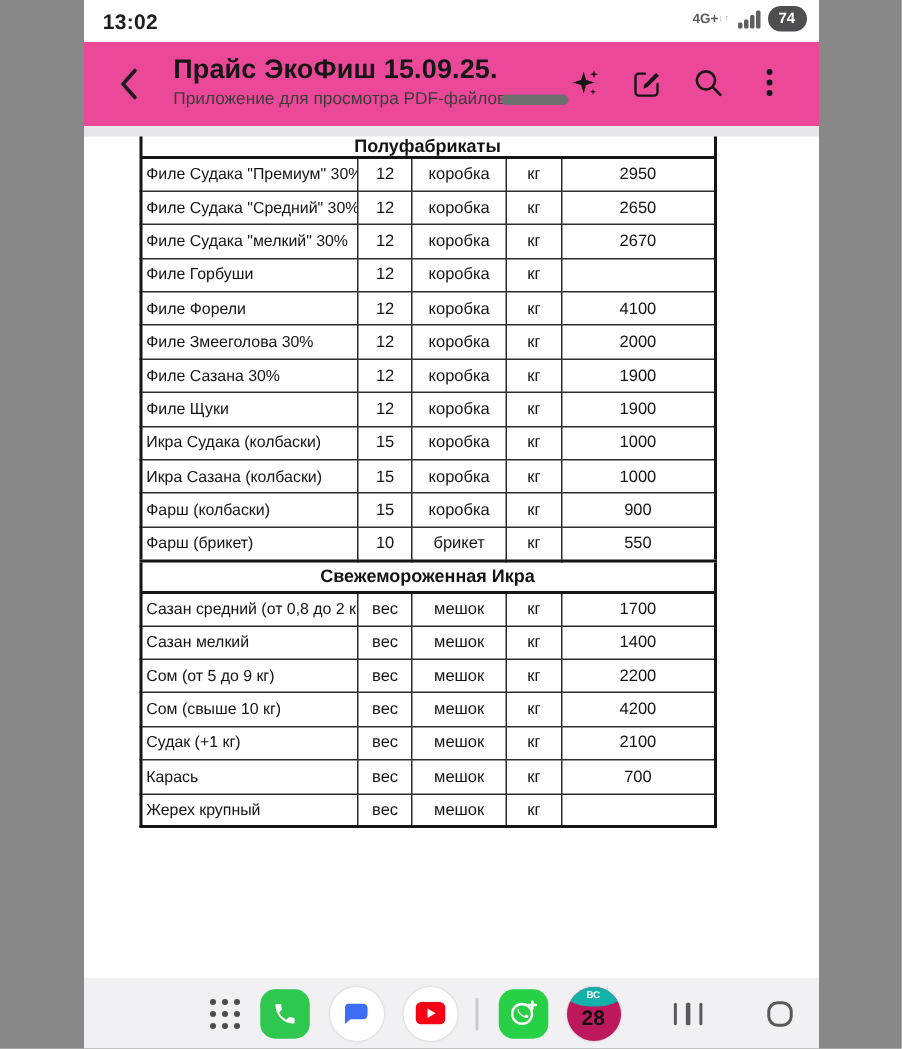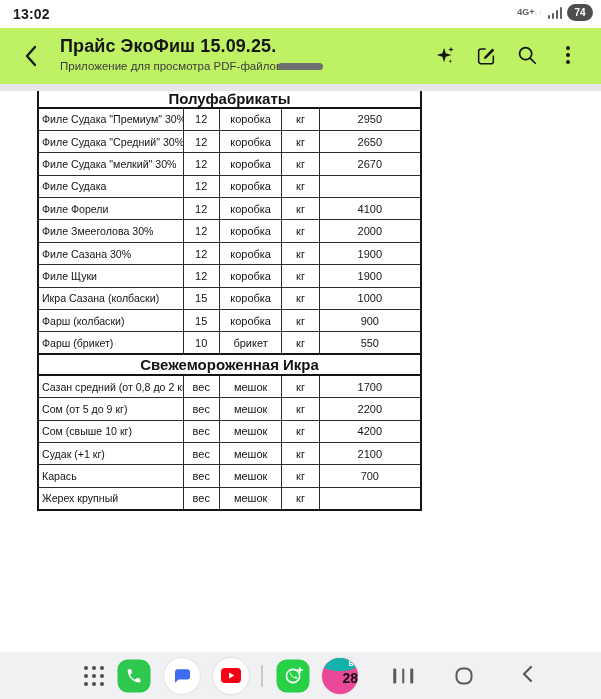--- a/index.html
+++ b/index.html
@@ -1,68 +1,68 @@
 <!DOCTYPE html>
 <html><head>
 <meta charset="utf-8">
 <style>
   * { box-sizing: border-box; margin: 0; padding: 0; }
   html,body { background:#888; }
   body { font-family: "Liberation Sans", sans-serif; }
   .screen {
-    position: relative; width: 601px; height: 699px;
+    position: relative; width: 490px; height: 699px;
     background: #ffffff; overflow: hidden; margin: 0 auto;
   }
   
   .status-bar { position:absolute; top:0; left:0; width:100%; height:28px; background:#fff; }
   .sb-time { position:absolute; left:13px; top:6px; font-size:14px; font-weight:700; color:#1d1d1d; letter-spacing:.2px; }
   .sb-right { position:absolute; right:8px; top:4px; display:flex; align-items:center; gap:5px; }
   .sb-net { display:flex; flex-direction:row; align-items:center; line-height:1; }
   .sb-net .nt { font-size:9px; font-weight:700; color:#5d5d5d; }
   .sb-net .ar { font-size:6px; color:#a5a5a5; margin-top:1px; letter-spacing:1px;}
   .sig { display:flex; align-items:flex-end; gap:1.5px; height:12px; }
   .sig i { display:block; width:2.5px; background:#5f5f5f; border-radius:1px; }
   .sig i:nth-child(1){height:4px}.sig i:nth-child(2){height:6px}.sig i:nth-child(3){height:9px}.sig i:nth-child(4){height:12px}
   .battery { min-width:26px; height:17px; background:#4e4e50; border-radius:9px; color:#fff;
     font-size:10px; font-weight:700; display:flex; align-items:center; justify-content:center; padding:0 4px;}
   
-  .app-bar { position:absolute; top:28px; left:0; width:100%; height:56px; background:#bef264; }
+  .app-bar { position:absolute; top:28px; left:0; width:100%; height:56px; background:#ec4899; }
   .ab-back { position:absolute; left:18px; top:14px; width:24px; height:28px; display:flex; align-items:center; justify-content:center; cursor:pointer;}
   .ab-titles { position:absolute; left:60px; top:8px; }
   .ab-title { font-size:18px; font-weight:700; color:#161616; letter-spacing:.1px; }
   .ab-sub { font-size:11.5px; color:#3c3c3c; margin-top:3px; }
   .ab-actions { position:absolute; right:22px; top:16px; display:flex; align-items:center; gap:19px; }
   .ab-actions .ic { width:22px; height:22px; display:flex; align-items:center; justify-content:center; cursor:pointer; }
   .scroll-thumb { position:absolute; left:278px; top:35px; width:45px; height:7px; border-radius:4px; background:#6f6f6f; }
   
   .pdf-area { position:absolute; top:84px; left:0; width:100%; height:568px; background:#fff; }
   .pdf-strip { position:absolute; top:0; left:0; width:100%; height:7px; background:#e7e7e9; }
   table.price { position:absolute; left:37px; top:4px; width:385px;
     border-collapse:collapse; table-layout:fixed;
     font-family:"Liberation Sans", sans-serif; font-size:11px; color:#141414;
     border:2.5px solid #151515; }
   table.price col.c0{width:144px} table.price col.c1{width:36px} table.price col.c2{width:62px}
   table.price col.c3{width:37px} table.price col.c4{width:101px}
   table.price th, table.price td { border:1px solid #2c2c2c; overflow:hidden; white-space:nowrap; }
   table.price th { border-top:2.5px solid #151515; border-bottom:2.5px solid #151515;
-    font-size:15px; font-weight:700; text-align:center; height:21px; }
+    font-size:12px; font-weight:700; text-align:center; height:21px; }
   table.price tr.first-head th { border-top:none; height:14px; }
   table.price td { height:22.4px; text-align:center; }
   table.price td.c0 { text-align:left; padding-left:3px; font-size:10.6px; }
   
   .taskbar { position:absolute; bottom:0; left:0; width:100%; height:47px; background:#f1f1f3; }
   .tb-item { position:absolute; top:50%; transform:translate(-50%,-50%); cursor:pointer; }
   .apps-grid { display:grid; grid-template-columns:repeat(3,4px); grid-template-rows:repeat(3,4px); gap:4px; }
   .apps-grid i { width:4px; height:4px; border-radius:50%; background:#4b4b4b; }
   .squircle { width:33px; height:33px; border-radius:10px; display:flex; align-items:center; justify-content:center; }
   .circle-app { width:36px; height:36px; border-radius:50%; background:#fff; box-shadow:0 0 2px rgba(0,0,0,.18);
     display:flex; align-items:center; justify-content:center; }
   .tb-divider { width:2px; height:22px; background:#c9c9c9; border-radius:1px; }
-  .calendar-app { position:relative; width:36px; height:36px; border-radius:50%; background:#ec4899;
-    box-shadow:0 0 2px rgba(0,0,0,.18); overflow:hidden; text-align:right; }
+  .calendar-app { position:relative; width:36px; height:36px; border-radius:50%; background:#be185d;
+    box-shadow:0 0 2px rgba(0,0,0,.18); overflow:hidden; text-align:center; }
   .cal-top { position:absolute; top:0; left:0; width:100%; height:13px; background:#12b2ab;
     border-radius:0 0 45% 45% / 0 0 55% 55%; color:#fff; font-size:6.5px; font-weight:700; line-height:12px; }
   .cal-day { position:absolute; top:12px; left:0; width:100%; font-size:14px; font-weight:700; color:#111; }
   .recents { display:flex; gap:6px; }
   .recents i { width:2.5px; height:15px; background:#595959; border-radius:1px; }
   .home-btn { width:17px; height:17px; border:2.5px solid #595959; border-radius:7px; }
 </style>
 </head>
 <body>
 
@@ -154,21 +154,21 @@
             <td class="c4">2650</td>
           </tr>
           <tr>
             <td class="c0">Филе Судака "мелкий" 30%</td>
             <td class="c1">12</td>
             <td class="c2">коробка</td>
             <td class="c3">кг</td>
             <td class="c4">2670</td>
           </tr>
           <tr>
-            <td class="c0">Филе Судака</td>
+            <td class="c0">Филе Горбуши</td>
             <td class="c1">12</td>
             <td class="c2">коробка</td>
             <td class="c3">кг</td>
             <td class="c4"></td>
           </tr>
           <tr>
             <td class="c0">Филе Форели</td>
             <td class="c1">12</td>
             <td class="c2">коробка</td>
             <td class="c3">кг</td>
@@ -187,20 +187,27 @@
             <td class="c2">коробка</td>
             <td class="c3">кг</td>
             <td class="c4">1900</td>
           </tr>
           <tr>
             <td class="c0">Филе Щуки</td>
             <td class="c1">12</td>
             <td class="c2">коробка</td>
             <td class="c3">кг</td>
             <td class="c4">1900</td>
+          </tr>
+          <tr>
+            <td class="c0">Икра Судака (колбаски)</td>
+            <td class="c1">15</td>
+            <td class="c2">коробка</td>
+            <td class="c3">кг</td>
+            <td class="c4">1000</td>
           </tr>
           <tr>
             <td class="c0">Икра Сазана (колбаски)</td>
             <td class="c1">15</td>
             <td class="c2">коробка</td>
             <td class="c3">кг</td>
             <td class="c4">1000</td>
           </tr>
           <tr>
             <td class="c0">Фарш (колбаски)</td>
@@ -218,20 +225,27 @@
           </tr>
           <tr>
             <th colspan="5">Свежемороженная Икра</th>
           </tr>
           <tr>
             <td class="c0">Сазан средний (от 0,8 до 2 кг)</td>
             <td class="c1">вес</td>
             <td class="c2">мешок</td>
             <td class="c3">кг</td>
             <td class="c4">1700</td>
+          </tr>
+          <tr>
+            <td class="c0">Сазан мелкий</td>
+            <td class="c1">вес</td>
+            <td class="c2">мешок</td>
+            <td class="c3">кг</td>
+            <td class="c4">1400</td>
           </tr>
           <tr>
             <td class="c0">Сом (от 5 до 9 кг)</td>
             <td class="c1">вес</td>
             <td class="c2">мешок</td>
             <td class="c3">кг</td>
             <td class="c4">2200</td>
           </tr>
           <tr>
             <td class="c0">Сом (свыше 10 кг)</td>

